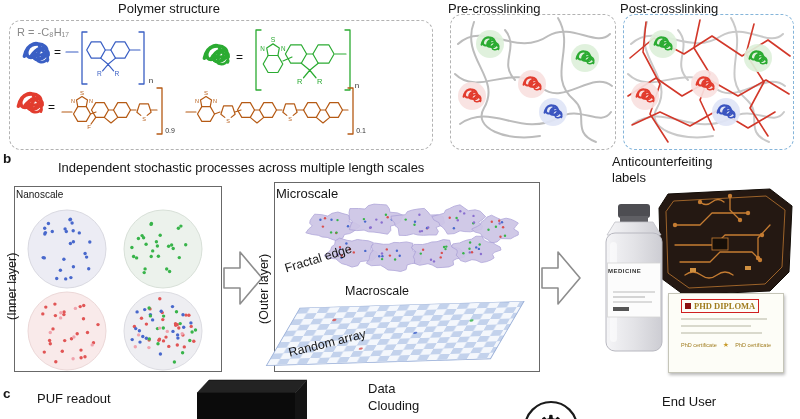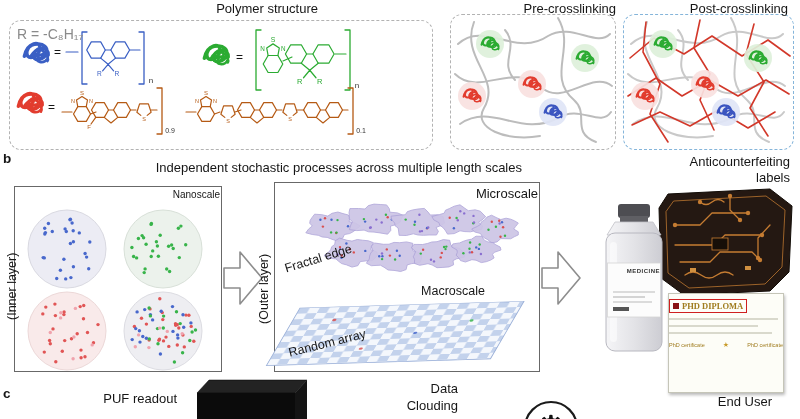--- a/index.html
+++ b/index.html
@@ -4,26 +4,26 @@
 <style>
   html,body{margin:0;padding:0;background:#fff}
   .canvas{position:relative;width:800px;height:419px;background:#ffffff;overflow:hidden;
           font-family:"Liberation Sans",sans-serif;color:#1a1a1a}
   .box{position:absolute;box-sizing:border-box;z-index:1}
   .dashed{border:1.6px dashed #b2b2b2;border-radius:12px}
   .dashed-blue{border:1.6px dashed #85b5da;border-radius:12px}
   .solid{border:1.5px solid #686868}
   #fig{position:absolute;left:0;top:0;z-index:2;pointer-events:none}
   .lbl{position:absolute;z-index:3;font-size:13px;white-space:nowrap;color:#161616}
-  .ctr{text-align:right}
+  .ctr{text-align:left}
   .rot{transform-origin:0 0}
   .panel-letter{font-weight:bold;font-size:13.5px}
   .tiny{letter-spacing:.5px}
-  .cert{position:absolute;left:668px;top:293px;width:116px;height:100px;z-index:3;background:#fdfdf7;
-        border:1px solid #c5c5b8;box-shadow:1px 2px 3px rgba(0,0,0,.28);padding:5px 0;box-sizing:border-box}
+  .cert{position:absolute;left:668px;top:293px;width:116px;height:80px;z-index:3;background:#fdfdf7;
+        border:1px solid #c5c5b8;box-shadow:1px 2px 3px rgba(0,0,0,.28);padding:5px 12px;box-sizing:border-box}
   .cert-head{display:flex;align-items:center;gap:3px;border:1.5px solid #cf1f1f;padding:1px 3px;width:max-content;max-width:100%}
   .cert-mark{width:6px;height:6px;background:#8a1212;flex:none}
   .cert-title{font-family:"Liberation Serif",serif;font-size:8.5px;font-weight:bold;color:#a07c1e;white-space:nowrap}
   .cert-line{height:2px;background:#d9d9cc;margin-top:5px}
   .cert-foot{display:flex;justify-content:space-between;align-items:center;margin-top:7px;
              font-size:5.5px;color:#a07c1e;white-space:nowrap}
   .cert-star{color:#c89b2a;font-size:7px}
 </style>
 </head>
 <body>
@@ -481,21 +481,21 @@
       </g>
       <g>
         <circle cx="551" cy="428" r="26" fill="#fff" stroke="#1a1a1a" stroke-width="2.2"></circle>
         <text x="551" y="441" fill="#111" font-size="36" text-anchor="middle" font-family="&quot;Liberation Sans&quot;,sans-serif">⚙</text>
       </g>
     </svg>
 
   <span class="lbl ctr" style="left:118px;top:1px;width:200px">Polymer structure</span>
   <span class="lbl ctr" style="left:448px;top:1px;width:168px">Pre-crosslinking</span>
   <span class="lbl ctr" style="left:620px;top:1px;width:168px">Post-crosslinking</span>
-  <span class="lbl" style="left:17px;top:26px;font-size:14px;color:#8a8a8a">R = -C₈H₁₇</span>
+  <span class="lbl" style="left:17px;top:26px;font-size:11px;color:#8a8a8a">R = -C₈H₁₇</span>
   <span class="lbl" style="left:54px;top:45px;font-size:12px">=</span>
   <span class="lbl" style="left:236px;top:50px;font-size:12px">=</span>
   <span class="lbl" style="left:48px;top:100px;font-size:12px">=</span>
 
   <span class="lbl panel-letter" style="left:3px;top:151px">b</span>
   <span class="lbl ctr" style="left:58px;top:160px;width:464px">Independent stochastic processes across multiple length scales</span>
   <span class="lbl ctr" style="left:16px;top:189px;width:204px;font-size:10px">Nanoscale</span>
   <span class="lbl rot" style="left:5px;top:320px;font-size:12.5px;transform:rotate(-90deg)">(Inner layer)</span>
   <span class="lbl ctr" style="left:276px;top:186px;width:262px;font-size:13px">Microscale</span>
   <span class="lbl rot" style="left:283px;top:262px;font-size:12.5px;transform:rotate(-17deg)">Fractal edge</span>

